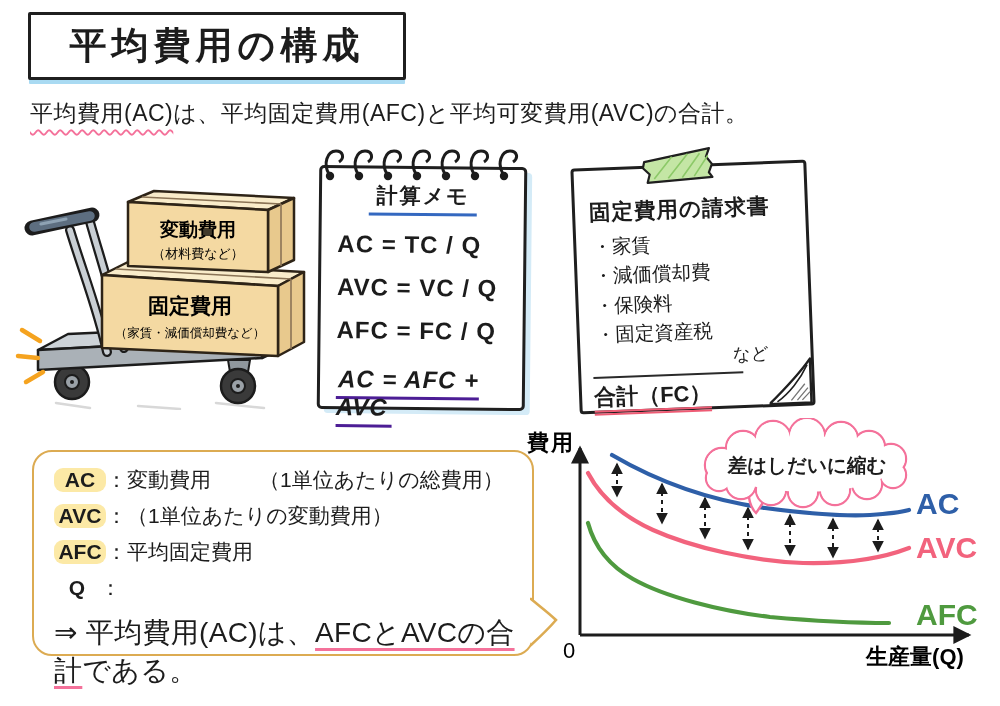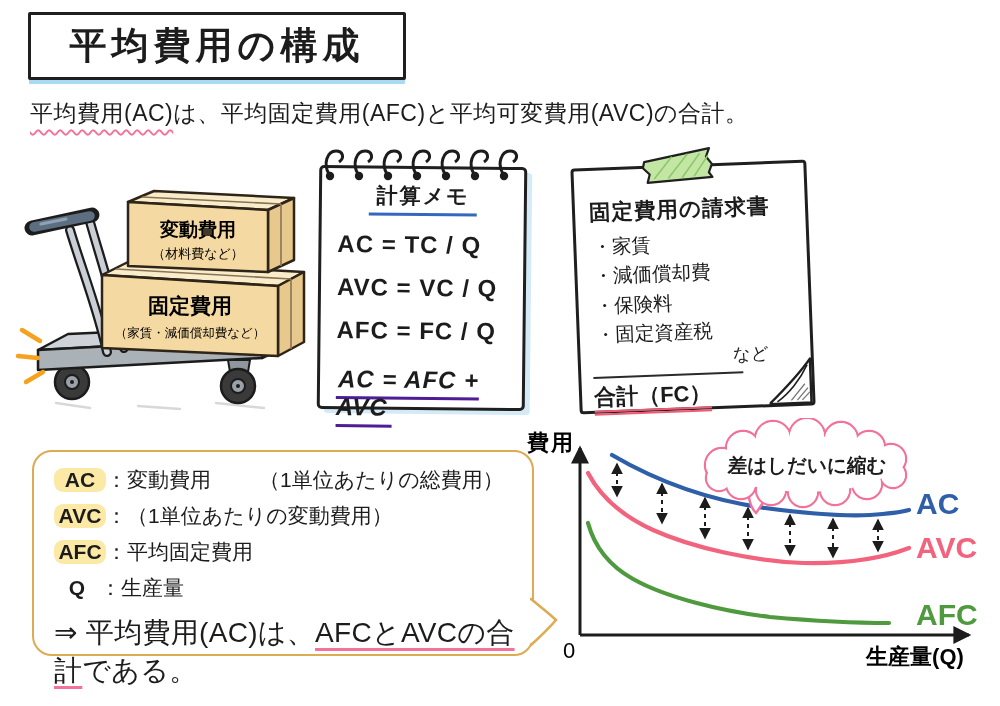--- a/index.html
+++ b/index.html
@@ -184,21 +184,20 @@
       <span>（1単位あたりの変動費用）</span>
     </div>
     <div class="lg-row">
       <span class="lg-term hl">AFC</span>
       <span>：</span>
       <span class="lg-desc">平均固定費用</span>
     </div>
     <div class="lg-row">
       <span class="lg-term">Q</span>
       <span>：</span>
-      <span class="lg-desc">生産量</span>
     </div>
     <div class="lg-concl">
       <span>⇒ 平均費用(AC)は、</span><span class="lg-underline">AFCとAVCの合計</span><span>である。</span>
     </div>
   </div>
   <svg class="legend-tail" width="30" height="52" viewBox="0 0 30 52">
     <path d="M1 3 L26 24 L1 49 Z" fill="#ffffff"></path>
     <path d="M1 3 C12 12, 20 18, 26 24 C20 31, 12 39, 1 49" fill="none" stroke="#dcab52" stroke-width="2.6" stroke-linecap="round"></path>
   </svg>
 

